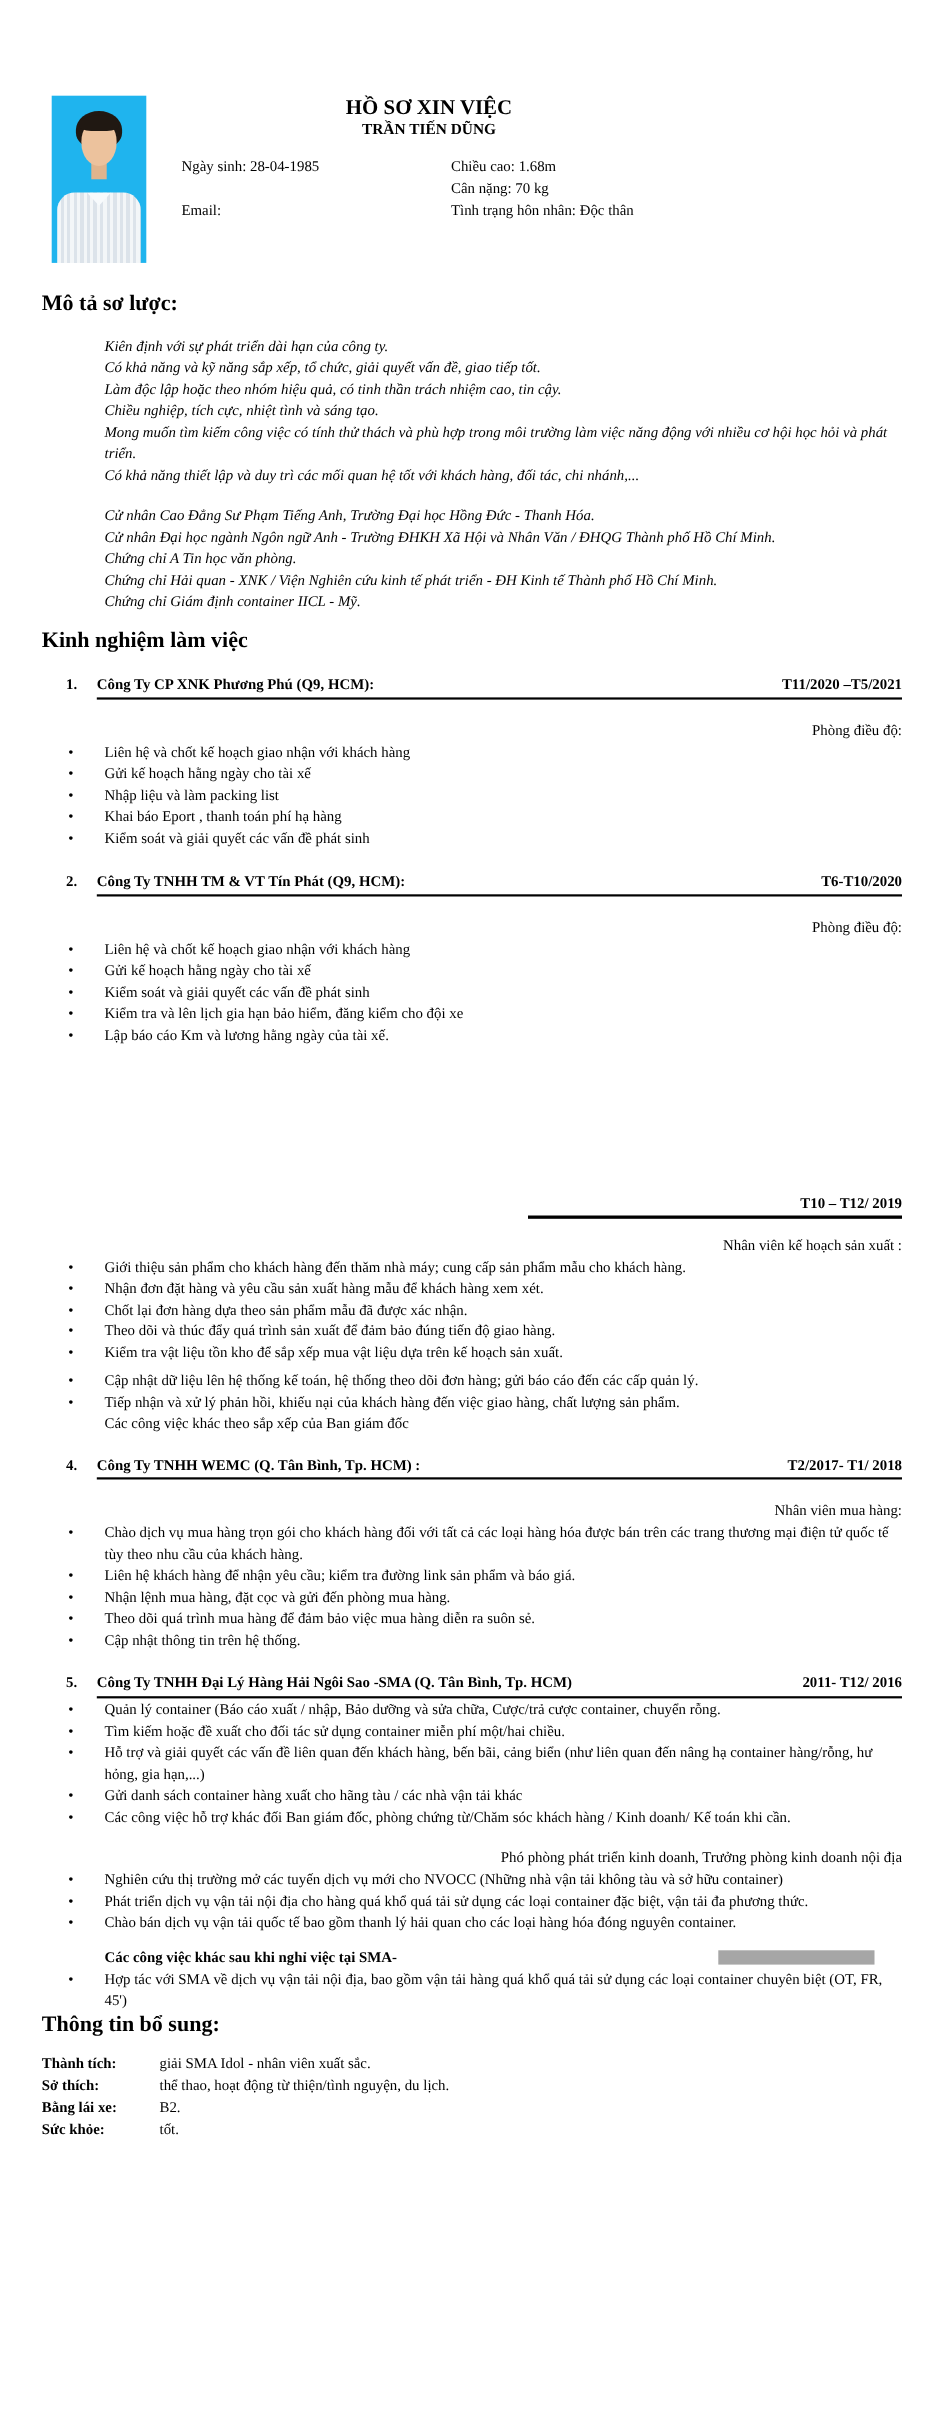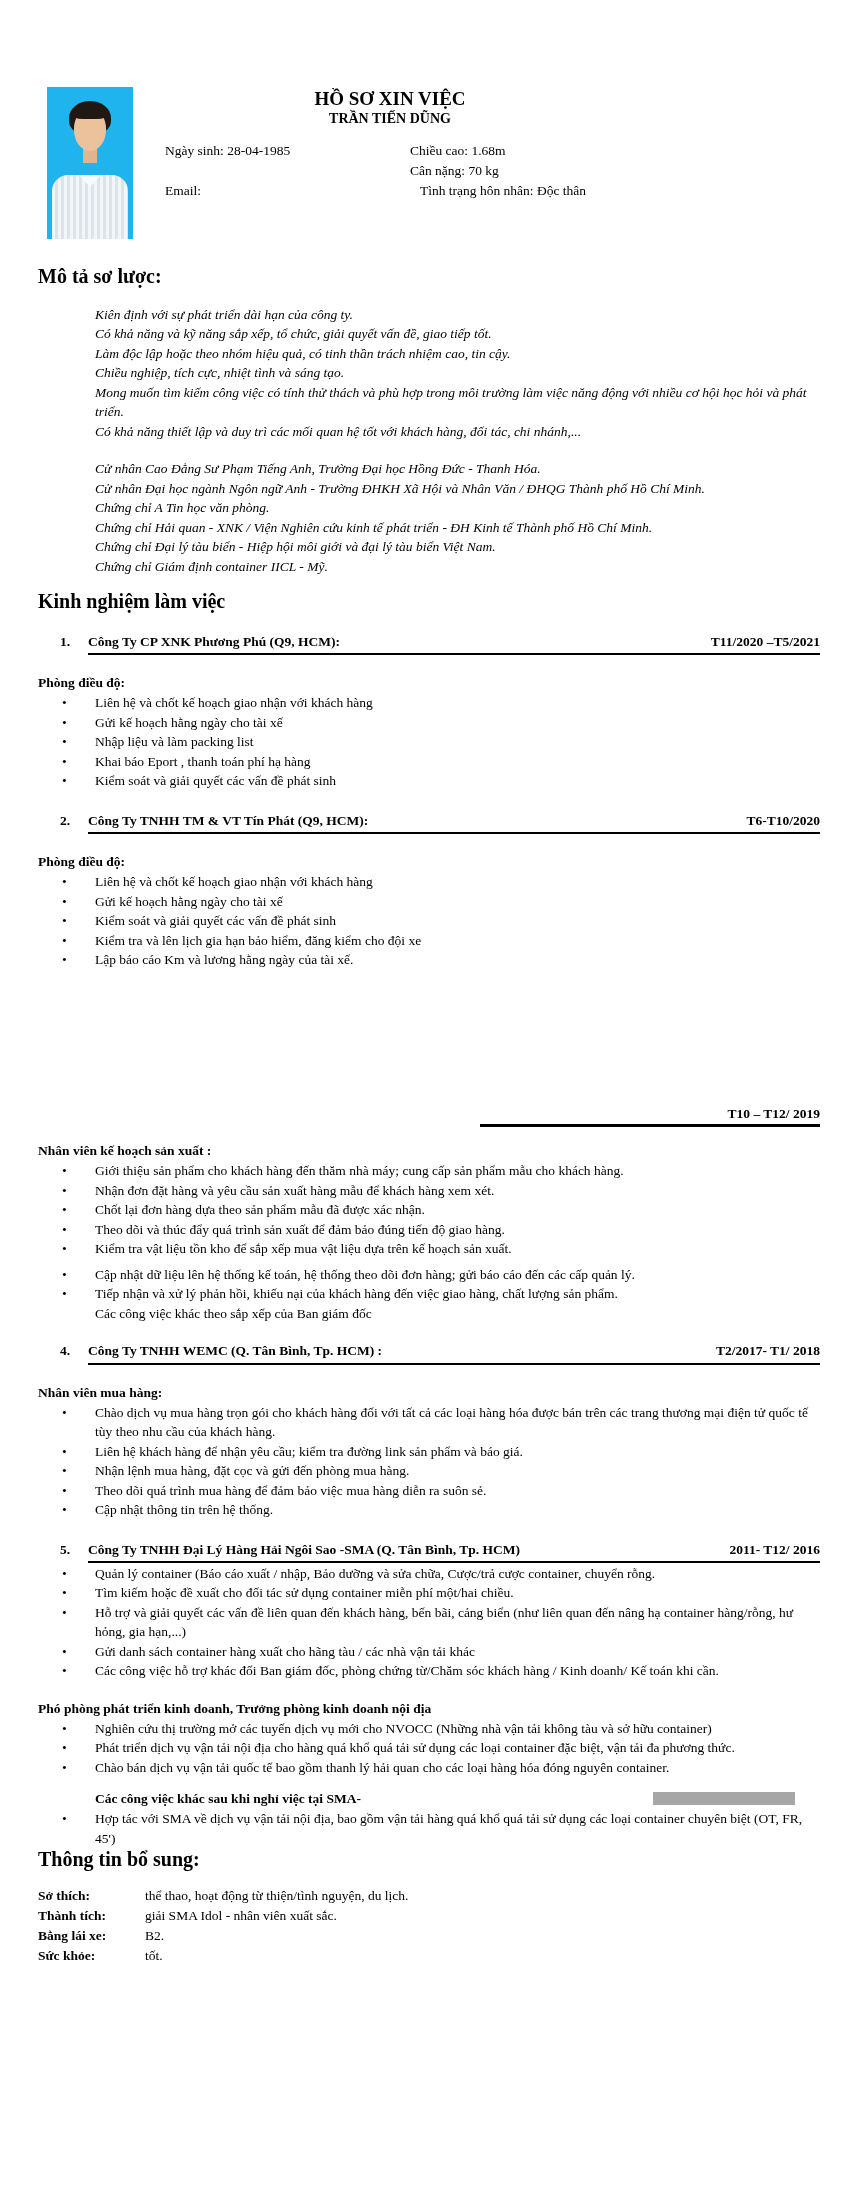--- a/index.html
+++ b/index.html
@@ -31,41 +31,41 @@
   .p-collar { position:absolute; left:50%; bottom:52px; transform:translateX(-50%);
     width:22px; height:12px; background:#f7fafc; clip-path:polygon(0 0,50% 100%,100% 0); }
   .title-wrap { position:absolute; left:100px; top:88px; width:580px; text-align:center; }
   .doc-title { font-size:19px; font-weight:bold; line-height:22px; }
   .doc-name  { font-size:14px; font-weight:bold; line-height:18px; }
   .hinfo { position:absolute; white-space:nowrap; }
   .hi-dob    { left:165px; top:141px; }
   .hi-email  { left:165px; top:181px; }
   .hi-height { left:410px; top:141px; }
   .hi-weight { left:410px; top:161px; }
-  .hi-marital{ left:420px; top:181px; }
+  .hi-marital{ left:410px; top:181px; }
   
   .h1 { font-weight:bold; font-size:20px; margin:0 31px 0 38px; }
   .h-summary { margin-top:22px; }
   .h-qual    { margin-top:20px; }
   .h-exp     { margin-top:16px; }
   .h-add     { margin-top:2px; }
   .plainlist { margin:18px 31px 0 95px; }
   .plainlist .pl { margin:0;font-style:italic; }
   .bullets { margin:0 31px 0 38px; }
   .bullets .b { position:relative; padding-left:57px; }
   .bullets .b::before { content:"\2022"; position:absolute; left:24px; top:0; }
   .nobullet { margin:0 31px 0 95px; }
   
   .jobrow { position:relative; margin:20px 31px 0 38px; font-weight:bold; }
   .jobnum { position:absolute; left:22px; top:0; }
   .jobline { display:flex; justify-content:space-between; margin-left:50px;
     border-bottom:2px solid #000; padding-bottom:2px; }
   .jobcompany { text-decoration:none; }
   .jobperiod { white-space:nowrap; }
-  .role { font-weight:bold; margin:18px 31px 0 38px; }
+  .role { font-weight:normal; margin:18px 31px 0 38px;text-align:right; }
   .duties { margin-top:0.5px; }
   .duties2 { margin-top:6px; }
   
   .rulerow { margin:0 31px 0 480px; border-bottom:3px solid #000; padding-bottom:1px;
     text-align:right; font-weight:bold;font-family:Liberation Serif, serif; }
   .rulerow-wrap { margin-top:134px; }
   
   .role-redacted { position:relative; margin:12px 31px 0 95px; font-weight:bold; }
   .redact { position:absolute; left:558px; top:3px; width:142px; height:13px; background:#a6a6a6; }
   
@@ -107,21 +107,20 @@
       <div class="pl">Chiều nghiệp, tích cực, nhiệt tình và sáng tạo.</div>
       <div class="pl">Mong muốn tìm kiếm công việc có tính thử thách và phù hợp trong môi trường làm việc năng động với nhiều cơ hội học hỏi và phát triển.</div>
       <div class="pl">Có khả năng thiết lập và duy trì các mối quan hệ tốt với khách hàng, đối tác, chi nhánh,...</div>
     </div>
 
   <div class="plainlist">
       <div class="pl">Cử nhân Cao Đẳng Sư Phạm Tiếng Anh, Trường Đại học Hồng Đức - Thanh Hóa.</div>
       <div class="pl">Cử nhân Đại học ngành Ngôn ngữ Anh - Trường ĐHKH Xã Hội và Nhân Văn / ĐHQG Thành phố Hồ Chí Minh.</div>
       <div class="pl">Chứng chỉ A Tin học văn phòng.</div>
       <div class="pl">Chứng chỉ Hải quan - XNK / Viện Nghiên cứu kinh tế phát triển - ĐH Kinh tế Thành phố Hồ Chí Minh.</div>
-      <div class="pl">Chứng chỉ Đại lý tàu biển - Hiệp hội môi giới và đại lý tàu biển Việt Nam.</div>
       <div class="pl">Chứng chỉ Giám định container  IICL - Mỹ.</div>
     </div>
 
   <div class="h1 h-exp">Kinh nghiệm làm việc</div>
 
   <div class="jobrow">
     <span class="jobnum">1.</span>
     <div class="jobline">
       <span class="jobcompany">Công Ty CP XNK Phương Phú (Q9, HCM):</span>
       <span class="jobperiod">T11/2020 –T5/2021</span>
@@ -213,28 +212,28 @@
     <span>Các công việc khác sau khi nghỉ việc tại SMA-</span>
     <span class="redact"></span>
   </div>
   <div class="bullets duties">
       <div class="b">Hợp tác với SMA về dịch vụ vận tải nội địa, bao gồm vận tải hàng quá khổ quá tải sử dụng các loại container chuyên biệt (OT, FR, 45')</div>
     </div>
 
   <div class="h1 h-add">Thông tin bổ sung:</div>
   <div class="addtable">
     <div class="addrow">
+      <span class="addlabel">Thành tích:</span>
+      <span class="addvalue">giải SMA Idol - nhân viên xuất sắc.</span>
+    </div>
+    <div class="addrow">
       <span class="addlabel">Sở thích:</span>
       <span class="addvalue">thể thao, hoạt động từ thiện/tình nguyện, du lịch.</span>
     </div>
     <div class="addrow">
-      <span class="addlabel">Thành tích:</span>
-      <span class="addvalue">giải SMA Idol - nhân viên xuất sắc.</span>
-    </div>
-    <div class="addrow">
       <span class="addlabel">Bằng lái xe:</span>
       <span class="addvalue">B2.</span>
     </div>
     <div class="addrow">
       <span class="addlabel">Sức khỏe:</span>
       <span class="addvalue">tốt.</span>
     </div>
   </div>
 
 </div>

